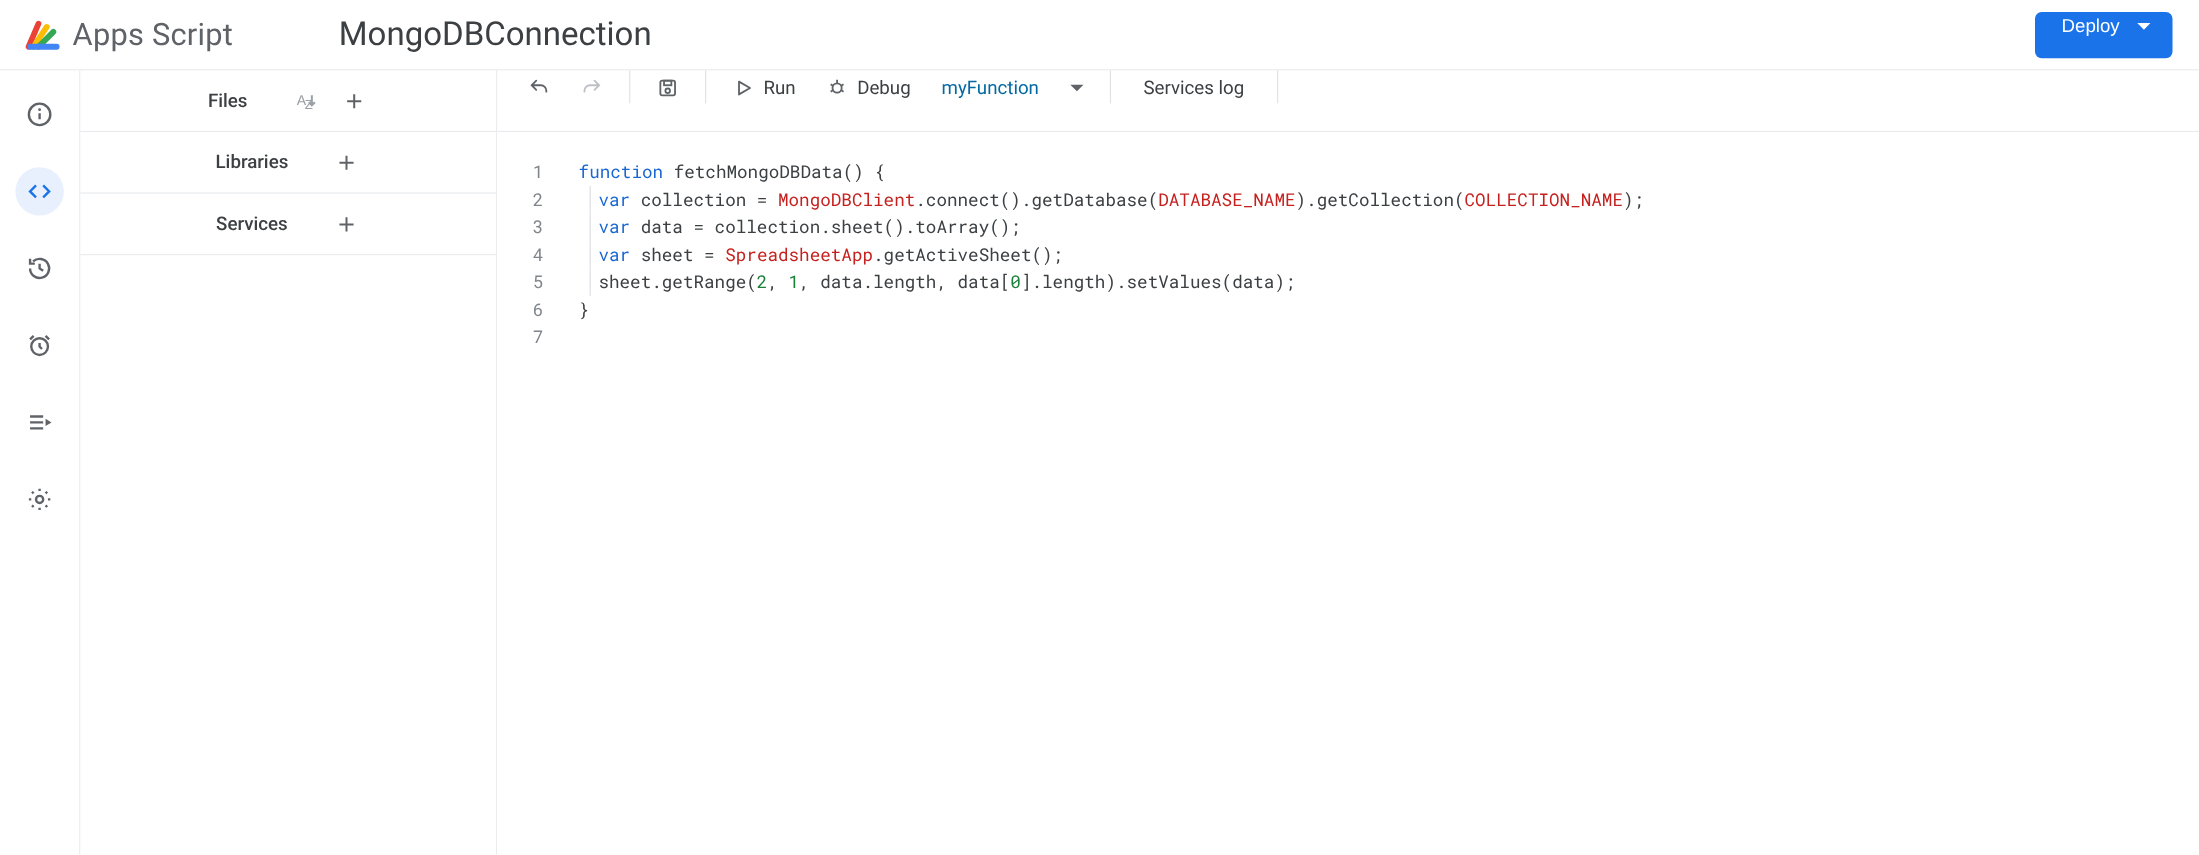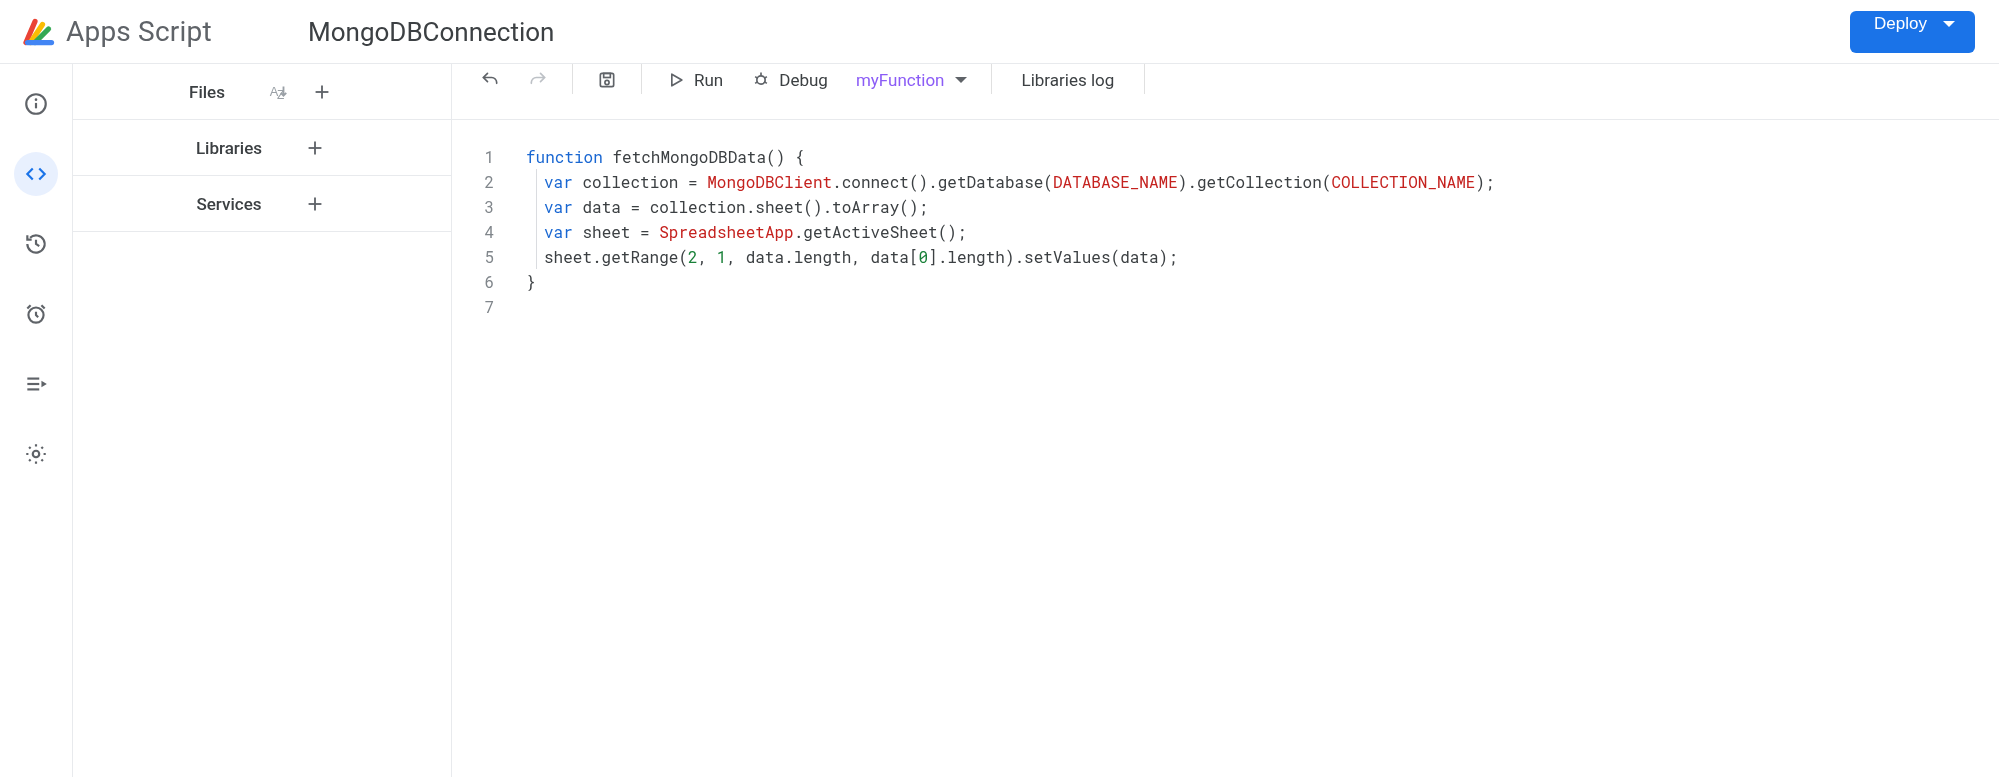--- a/index.html
+++ b/index.html
@@ -21,21 +21,21 @@
     border-bottom: 1px solid #e8eaed;
   }
   .logo-area {
     display: flex;
     align-items: center;
     gap: 10px;
     width: 280px;
   }
   .logo-svg { width: 36px; height: 36px; }
   .logo-text { font-size: 28px; color: #5f6368; letter-spacing: .2px; }
-  .project-name { font-size: 26px; color: #3c4043; margin-left: 8px; }
+  .project-name { font-size: 30px; color: #3c4043; margin-left: 8px; }
   .deploy-btn {
     margin-left: auto;
     background: #1a73e8;
     color: #fff;
     border: none;
     border-radius: 6px;
     height: 42px;
     padding: 0 20px 16px 24px;
     display: flex;
     align-items: center;
@@ -133,22 +133,22 @@
   .tbtn {
     display: flex; align-items: center; gap: 8px;
     padding: 6px 10px;
     cursor: pointer; color: #3c4043;
     font-size: 17px;
   }
   .tbtn svg { width: 20px; height: 20px; stroke: #5f6368; fill: none; stroke-width: 2; }
   .tbtn.redo svg { stroke: #bdc1c6; }
   .divider { width: 1px; height: 30px; background: #e0e0e0; margin: 0 6px; }
   .fn-select {
-    display: flex; align-items: center; gap: 10px;
-    font-size: 17px; color: #8b5cf6; cursor: pointer;
+    display: flex; align-items: center; gap: 28px;
+    font-size: 17px; color: #0369a1; cursor: pointer;
     padding: 6px 10px;
   }
   .fn-select .tri {
     width: 0; height: 0;
     border-left: 6px solid transparent;
     border-right: 6px solid transparent;
     border-top: 6px solid #5f6368;
   }
   .exec-log { font-size: 17px; color: #3c4043; padding: 6px 16px; cursor: pointer; }
   
@@ -332,21 +332,21 @@
             <line x1="19" y1="16" x2="16" y2="14" stroke="#5f6368" stroke-width="2"></line>
           </svg>
         <span>Debug</span>
       </div>
       <div class="fn-select">
         <span>myFunction</span>
         <span class="tri"></span>
       </div>
       <div class="divider"></div>
       <div class="exec-log">
-        <span>Libraries log</span>
+        <span>Services log</span>
       </div>
       <div class="divider"></div>
     </div>
 
     <div class="code-editor">
       <div class="gutter">
         <div>1</div>
         <div>2</div>
         <div>3</div>
         <div>4</div>

